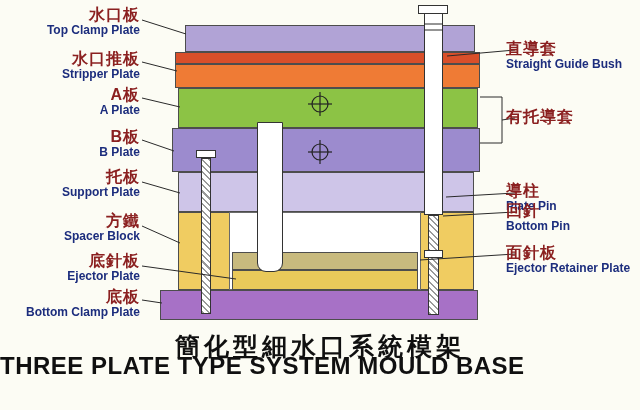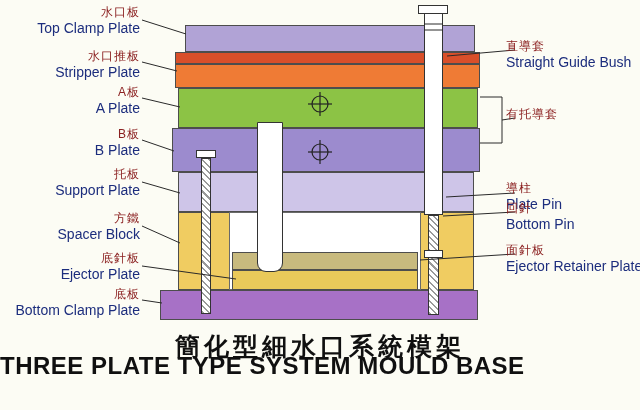--- a/index.html
+++ b/index.html
@@ -15,22 +15,22 @@
   .plate{position:absolute;border:1px solid #4d4d4d;z-index:1}
   .cavity{position:absolute;background:#ffffff;border:1px solid #6a6a6a;z-index:1}
   
   .pin{position:absolute;background:#ffffff;border:1px solid #333;z-index:3}
   .pin-threaded{
     position:absolute;z-index:3;border:1px solid #333;
     background:repeating-linear-gradient(45deg,#9a9a9a 0 1.5px,#ffffff 1.5px 4.5px);
   }
   
   .label{position:absolute;line-height:1.15;white-space:nowrap;z-index:6}
-  .label .zh{display:block;color:#8b2020;font-size:12px;font-weight:normal;letter-spacing:1px}
-  .label .en{display:block;color:#1c2d7d;font-size:14px;font-weight:normal}
+  .label .zh{display:block;color:#8b2020;font-size:16px;font-weight:bold;letter-spacing:1px}
+  .label .en{display:block;color:#1c2d7d;font-size:12px;font-weight:bold}
   .left-label{right:500px;text-align:right}
   .right-label{left:506px;text-align:left}
   
   .title-zh{position:absolute;left:0;top:330px;width:640px;text-align:center;
     color:#101010;font-size:25px;font-weight:bold;letter-spacing:4px;z-index:6}
   .title-en{position:absolute;left:0;top:352px;width:640px;text-align:left;
     color:#101010;font-size:24px;font-weight:bold;letter-spacing:0.5px;z-index:6}
   svg.overlay{position:absolute;inset:0;z-index:5;pointer-events:none}
 </style>
 </head>

